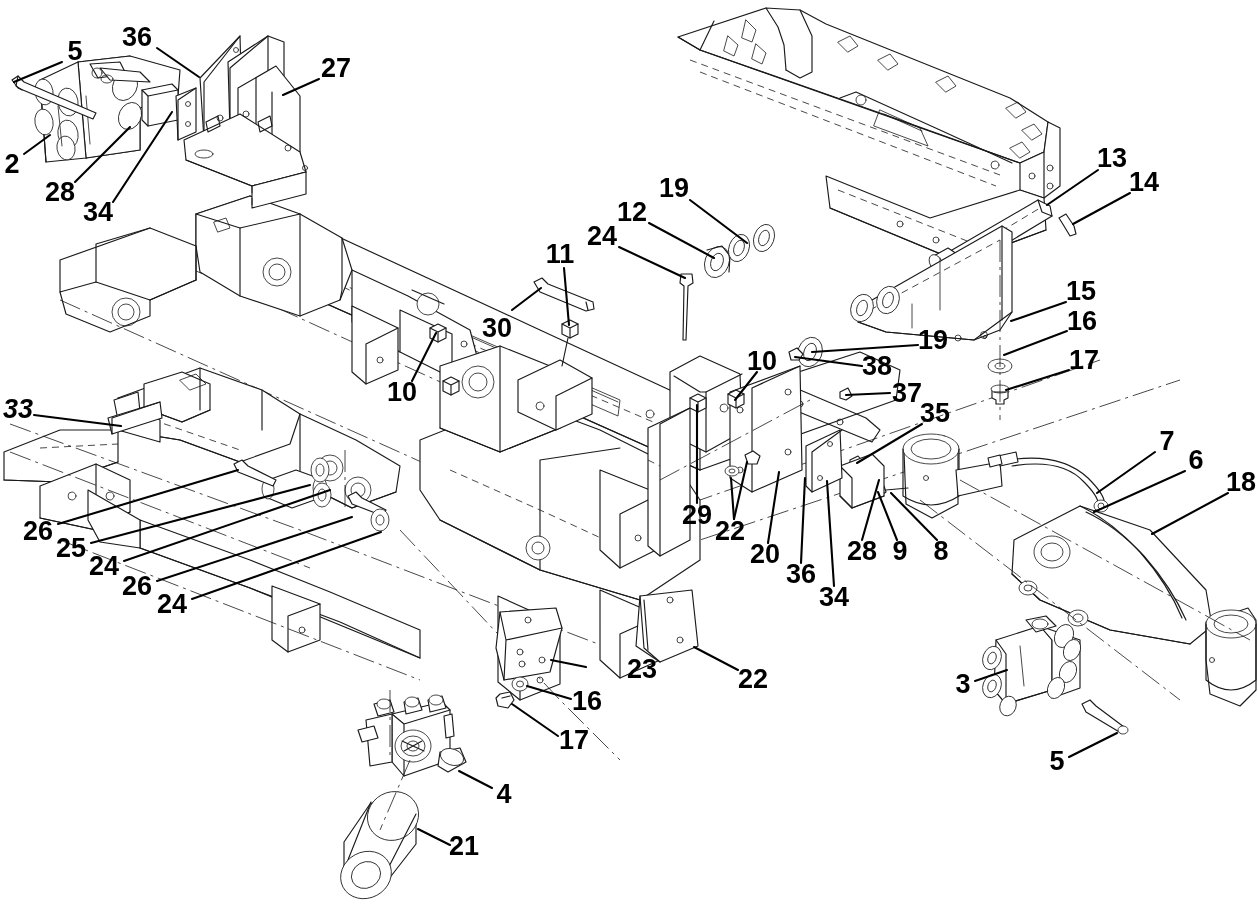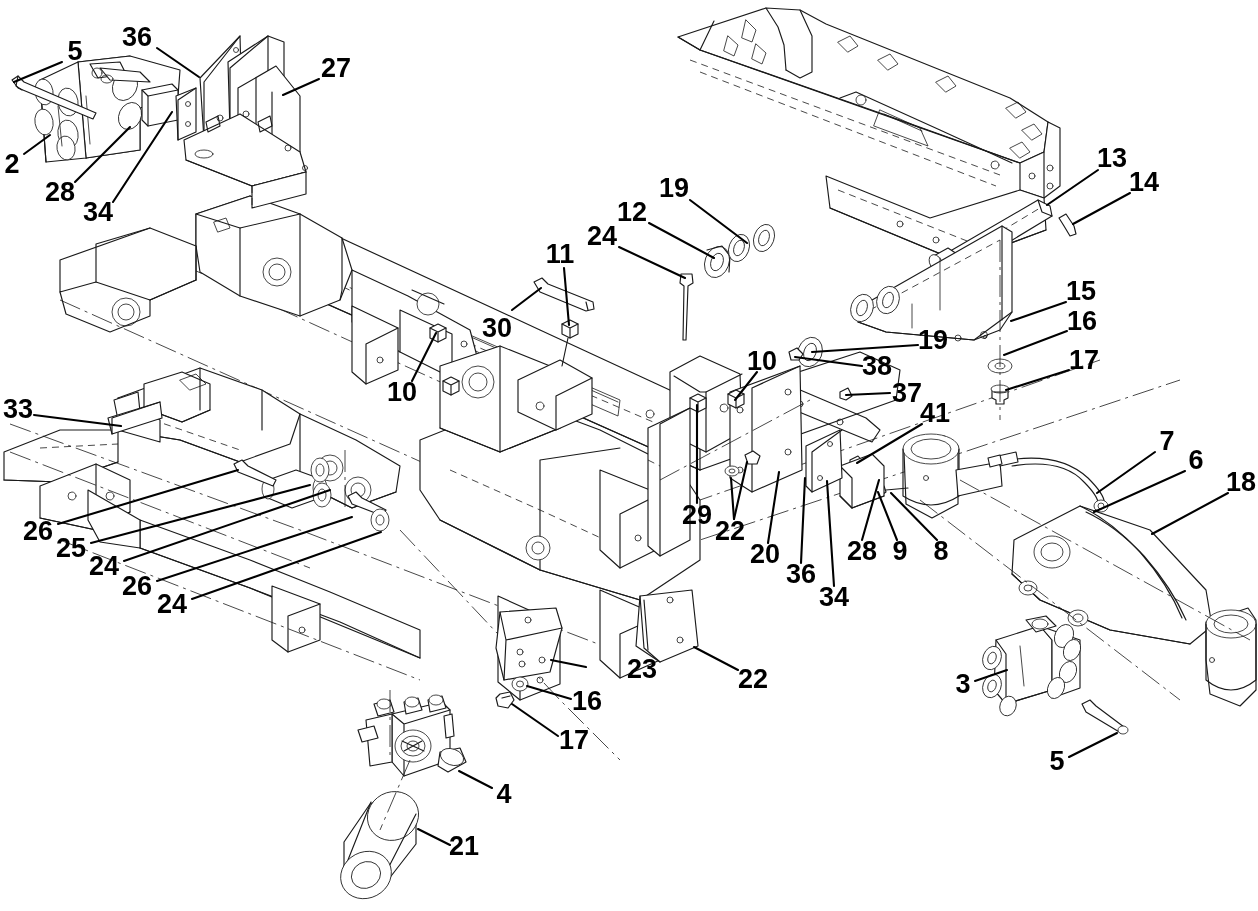--- a/index.html
+++ b/index.html
@@ -607,22 +607,22 @@
       <div class="callout" style="left: 560px; top: 254px;">11</div>
       <div class="callout" style="left: 497px; top: 328px;">30</div>
       <div class="callout" style="left: 1081px; top: 291px;">15</div>
       <div class="callout" style="left: 1082px; top: 321px;">16</div>
       <div class="callout" style="left: 1084px; top: 360px;">17</div>
       <div class="callout" style="left: 402px; top: 392px;">10</div>
       <div class="callout" style="left: 762px; top: 361px;">10</div>
       <div class="callout" style="left: 933px; top: 340px;">19</div>
       <div class="callout" style="left: 877px; top: 366px;">38</div>
       <div class="callout" style="left: 907px; top: 393px;">37</div>
-      <div class="callout" style="left: 935px; top: 413px;">41</div>
-      <div class="callout" style="left: 18px; top: 409px;">33</div>
+      <div class="callout" style="left: 935px; top: 413px;">35</div>
+      <div class="callout" style="left: 18px; top: 409px; font-style: italic;">33</div>
       <div class="callout" style="left: 1167px; top: 441px;">7</div>
       <div class="callout" style="left: 1196px; top: 460px;">6</div>
       <div class="callout" style="left: 1241px; top: 482px;">18</div>
       <div class="callout" style="left: 697px; top: 515px;">29</div>
       <div class="callout" style="left: 730px; top: 531px;">22</div>
       <div class="callout" style="left: 38px; top: 531px;">26</div>
       <div class="callout" style="left: 71px; top: 548px;">25</div>
       <div class="callout" style="left: 104px; top: 566px;">24</div>
       <div class="callout" style="left: 765px; top: 554px;">20</div>
       <div class="callout" style="left: 862px; top: 551px;">28</div>

